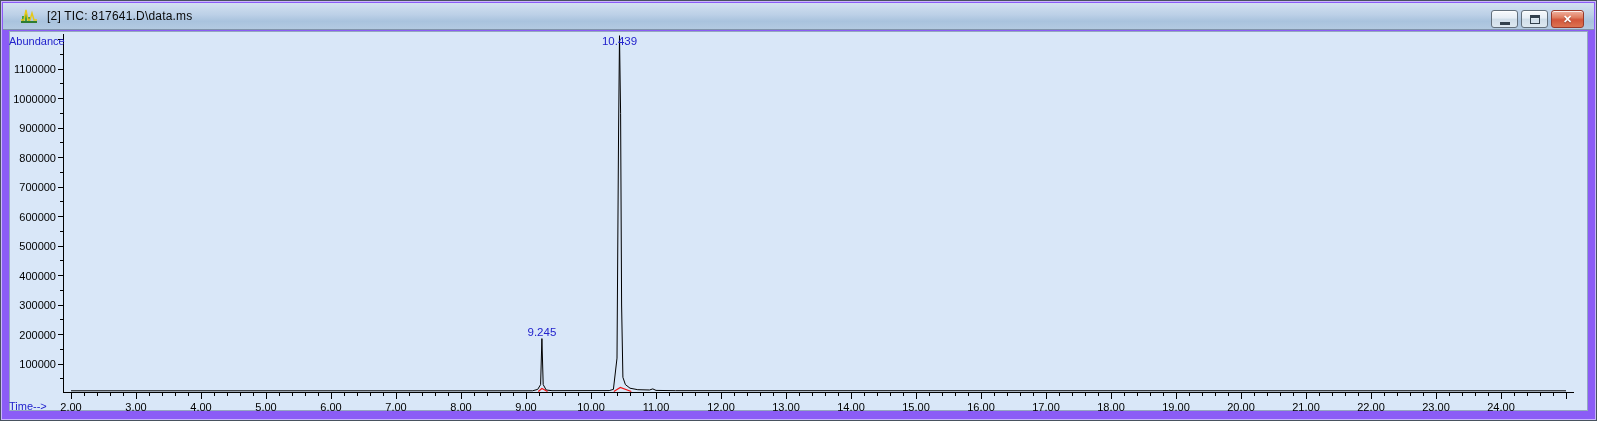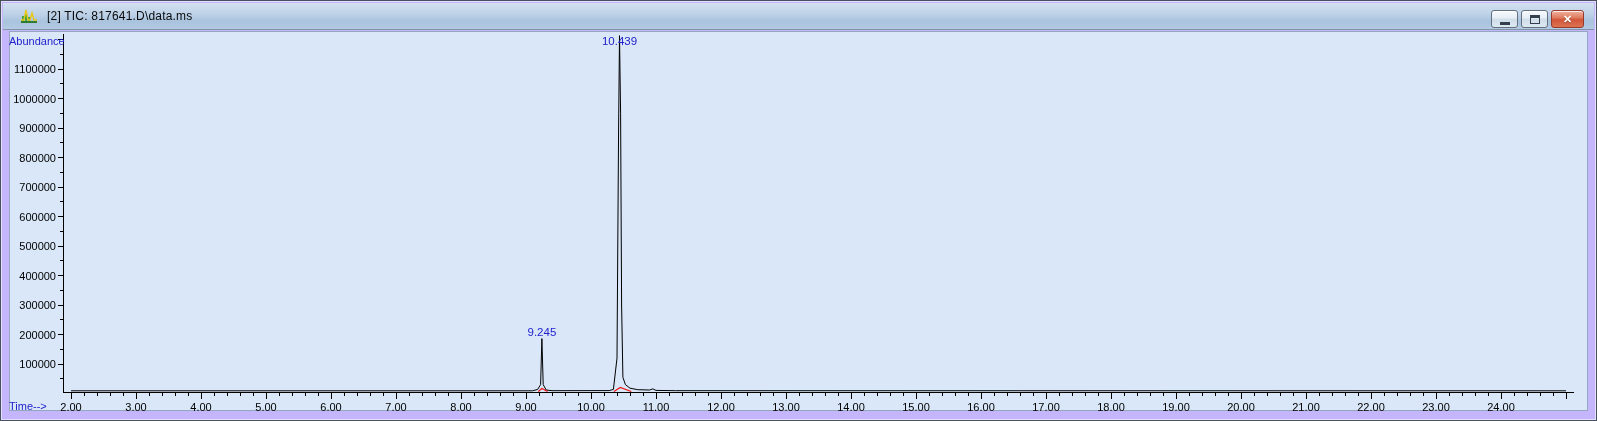--- a/index.html
+++ b/index.html
@@ -1,20 +1,20 @@
 <!DOCTYPE html>
 <html><head>
 <meta charset="utf-8">
 <style>
   html,body{margin:0;padding:0;background:#eee;}
   *{box-sizing:border-box;}
   .window{
     position:relative;
     width:1597px;height:421px;
-    background:#c4b5fd;
+    background:#8b5cf6;
     border:1px solid #47525e;
     box-shadow:inset 0 0 0 1px rgba(255,255,255,.55);
     font-family:"Liberation Sans", sans-serif;
     overflow:hidden;
   }
   .titlebar{
     position:absolute;left:2px;top:2px;right:2px;height:27px;
     background:linear-gradient(to bottom,#d3e1f0 0%,#bcd0e7 45%,#a9c3de 70%,#b3cae2 100%);
     border-bottom:1px solid #7f93a9;
     display:flex;align-items:center;

